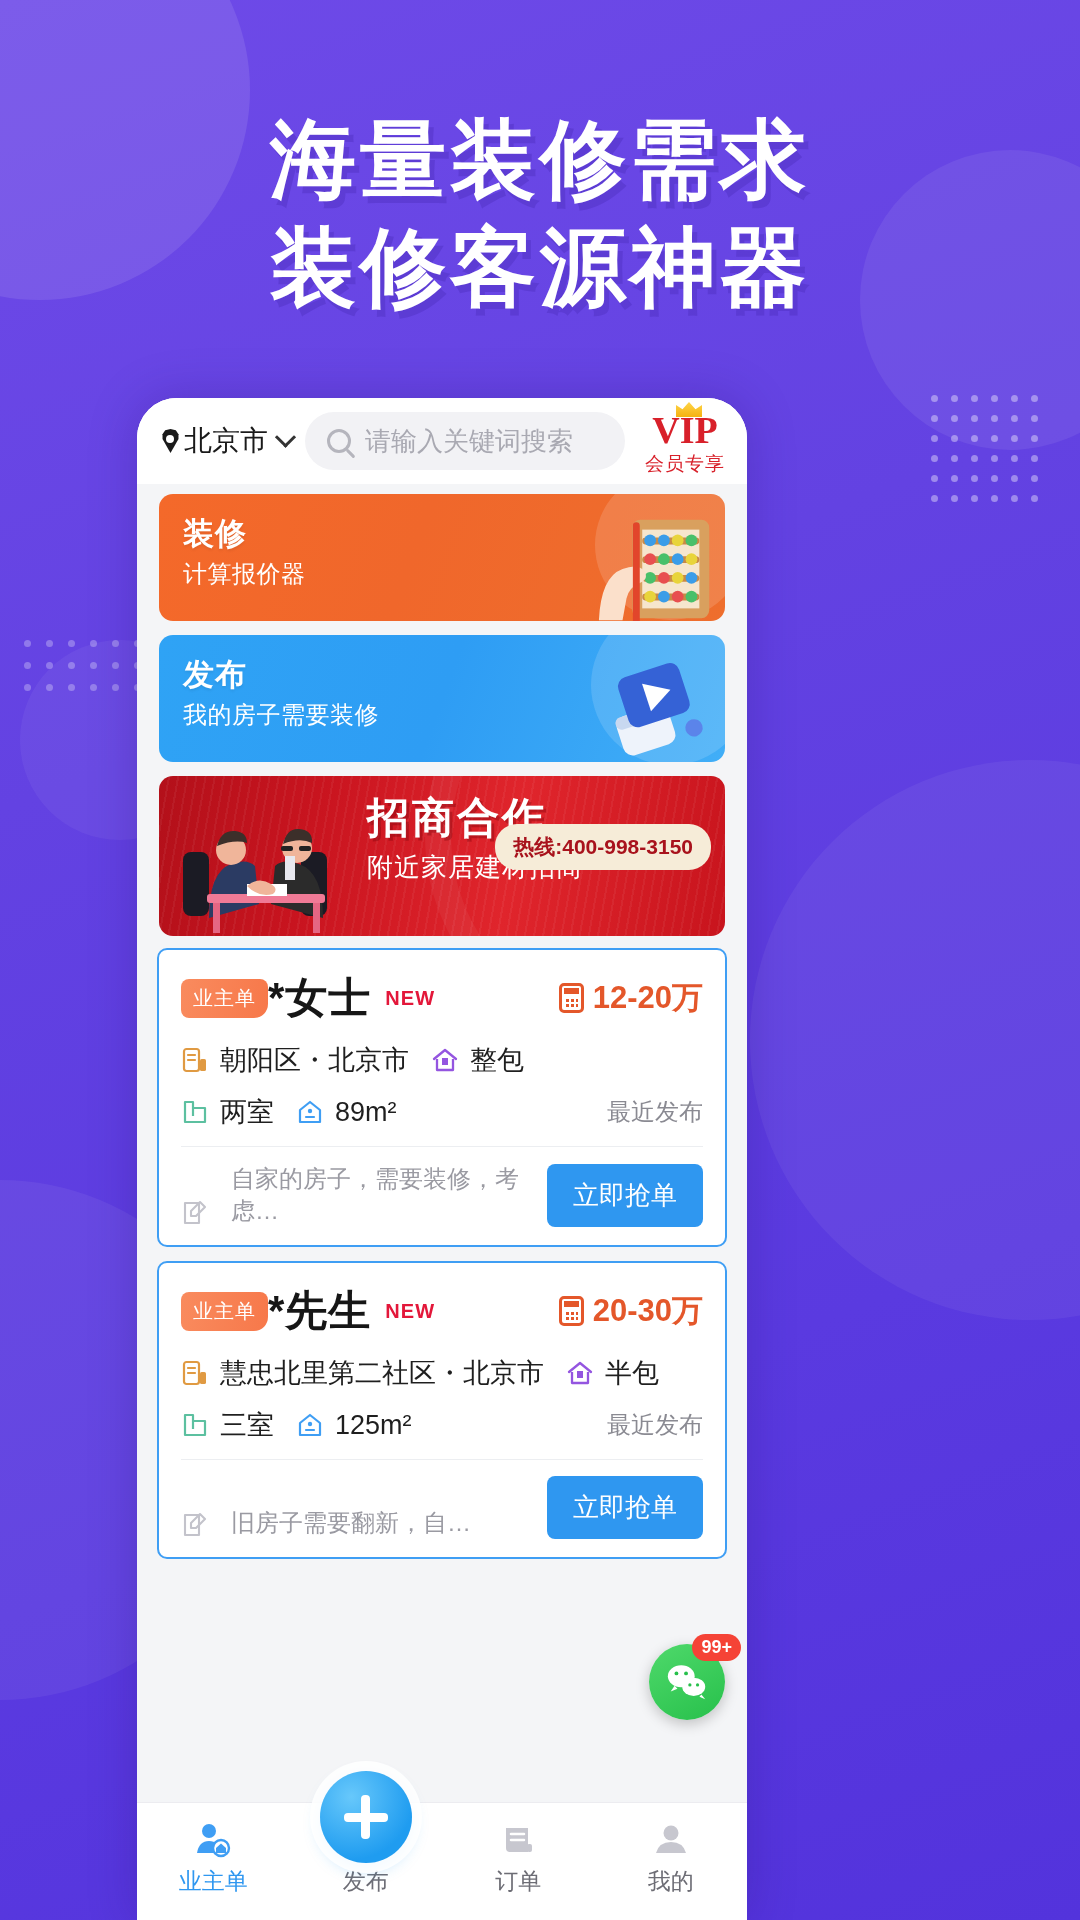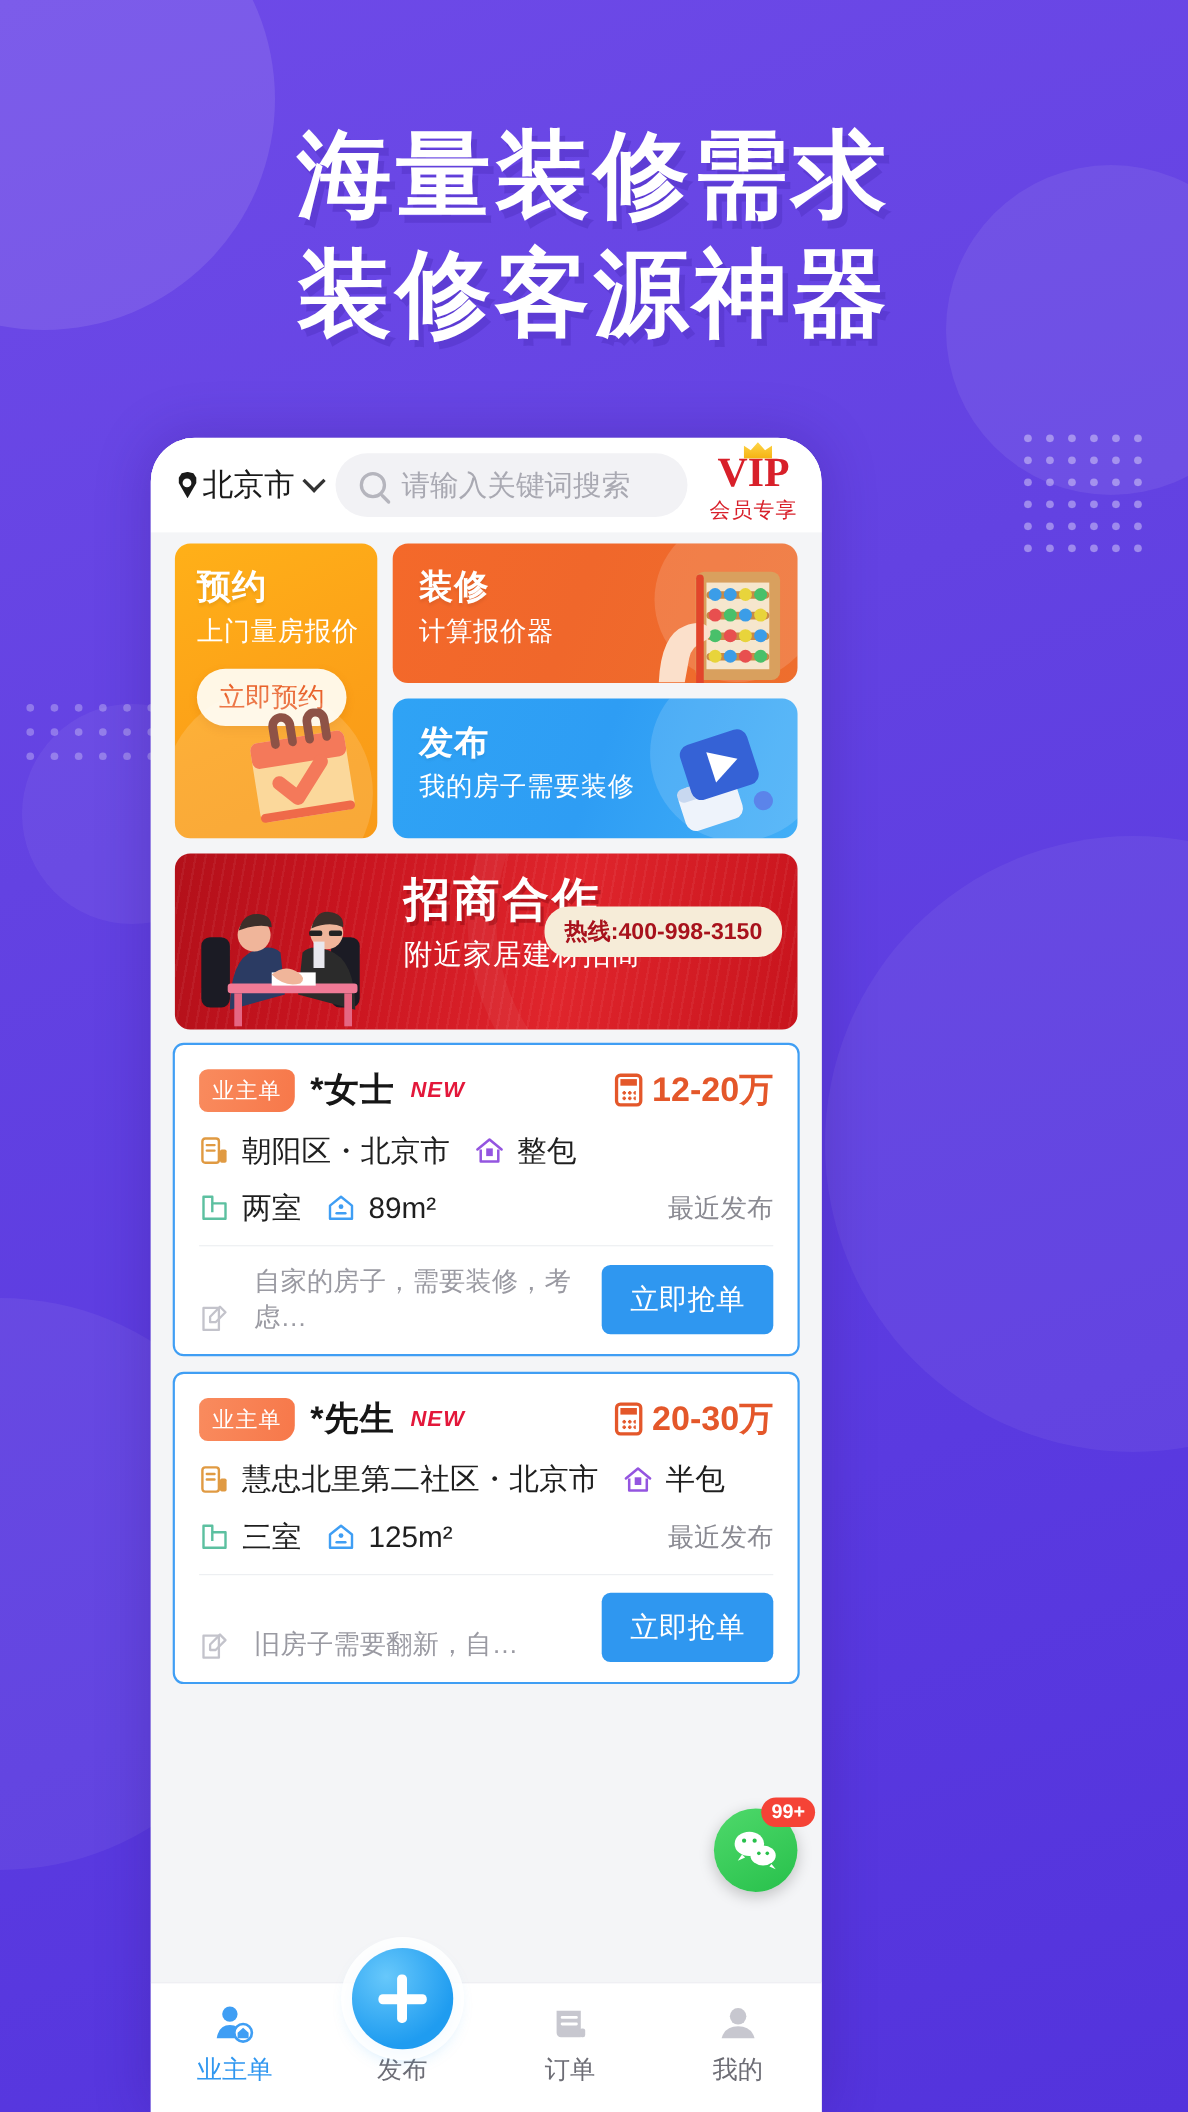--- a/index.html
+++ b/index.html
@@ -167,22 +167,22 @@
   .lead {
     background:#fff; border-radius: 10px; border: 2px solid #3f9ef4;
     padding: 20px 22px 0; position: relative;
   }
   .lead-row1 { display:flex; align-items:center; }
   .tag {
     background: linear-gradient(100deg,#f98b5e,#f7784a);
     color:#fff; font-size: 20px; padding: 6px 12px;
     border-radius: 8px 8px 14px 8px; letter-spacing: 1px;
   }
-  .who { font-size: 31px; font-weight: 800; color:#161616; margin-left: 14px; letter-spacing:1px;}
-  .new { font-size: 20px; font-weight: 900; color:#e3173a; margin-left: 14px; font-style: italic; letter-spacing:1px;text-align:right;}
+  .who { font-size: 42px; font-weight: 800; color:#161616; letter-spacing:1px;}
+  .new { font-size: 20px; font-weight: 900; color:#e3173a; margin-left: 14px; letter-spacing:1px;text-align:right;}
   .price { margin-left:auto; display:flex; align-items:center; gap:9px; }
   .calc-ic { width:25px; height:30px; border:3px solid #e4572a; border-radius:5px; position:relative; }
   .calc-ic::before{content:"";position:absolute;left:2px;top:2px;right:2px;height:6px;background:#e4572a;}
   .calc-ic::after{content:"";position:absolute;left:3px;top:12px;right:3px;bottom:2px;
     background-image: radial-gradient(#e4572a 42%, transparent 45%);
     background-size: 5px 5px;}
   .price-v { font-size: 31px; font-weight: 800; color:#e4572a; }
 
   .lead-row2, .lead-row3 { display:flex; align-items:center; margin-top: 16px; }
   .ic { width: 28px; height: 28px; flex:0 0 auto; margin-right: 11px; }
@@ -324,36 +324,20 @@
     </div>
     <div class="vip">
       <span class="crown"></span>
       <div class="vip-main">VIP</div>
       <div class="vip-sub">会员专享</div>
     </div>
   </div>
 
   <div class="promo">
 
-    <div class="promo-left">
-      <div class="glow" style="width:190px;height:190px;left:-10px;bottom:-54px;"></div>
-      <div class="c-title">预约</div>
-      <div class="c-sub">上门量房报价</div>
-      <div class="cta">立即预约</div>
-      <svg class="ill cal" viewBox="0 0 120 114">
-        <g transform="rotate(-9 60 57)">
-          <rect x="16" y="26" width="88" height="74" rx="7" fill="#fbd89b"></rect>
-          <rect x="16" y="26" width="88" height="24" rx="7" fill="#f4795a"></rect>
-          <rect x="16" y="92" width="88" height="8" rx="4" fill="#ef6a49"></rect>
-          <path d="M40 30 v-16 a8 8 0 0 1 16 0 v16" fill="none" stroke="#8e5246" stroke-width="8" stroke-linecap="round"></path>
-          <path d="M72 30 v-16 a8 8 0 0 1 16 0 v16" fill="none" stroke="#8e5246" stroke-width="8" stroke-linecap="round"></path>
-          <path d="M38 66 l15 16 26 -30" fill="none" stroke="#f4795a" stroke-width="13" stroke-linecap="round" stroke-linejoin="round"></path>
-        </g>
-      </svg>
-    </div>
 
     <div class="promo-right">
       <div class="card-orange">
         <div class="glow" style="width:150px;height:150px;right:-20px;top:-24px;"></div>
         <div class="c-title">装修</div>
         <div class="c-sub">计算报价器</div>
         <svg class="ill abacus" viewBox="0 0 130 132">
           <rect x="40" y="16" width="78" height="100" rx="8" fill="#d9a05e"></rect>
           <rect x="50" y="26" width="58" height="80" fill="#f6e6cd"></rect>
           <g>

